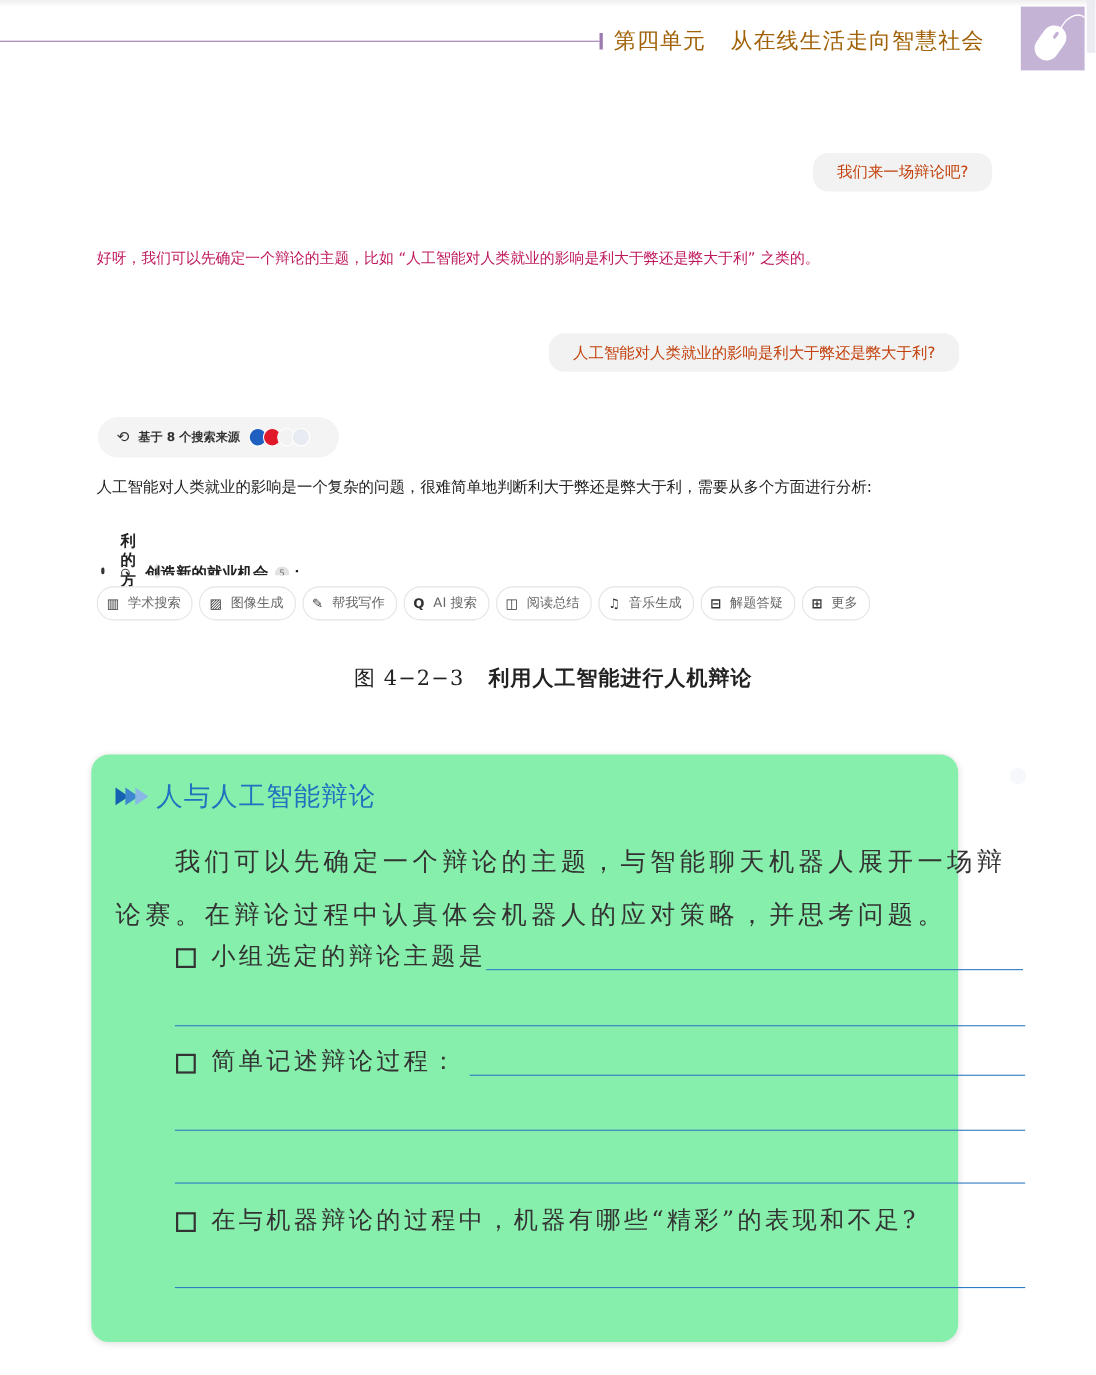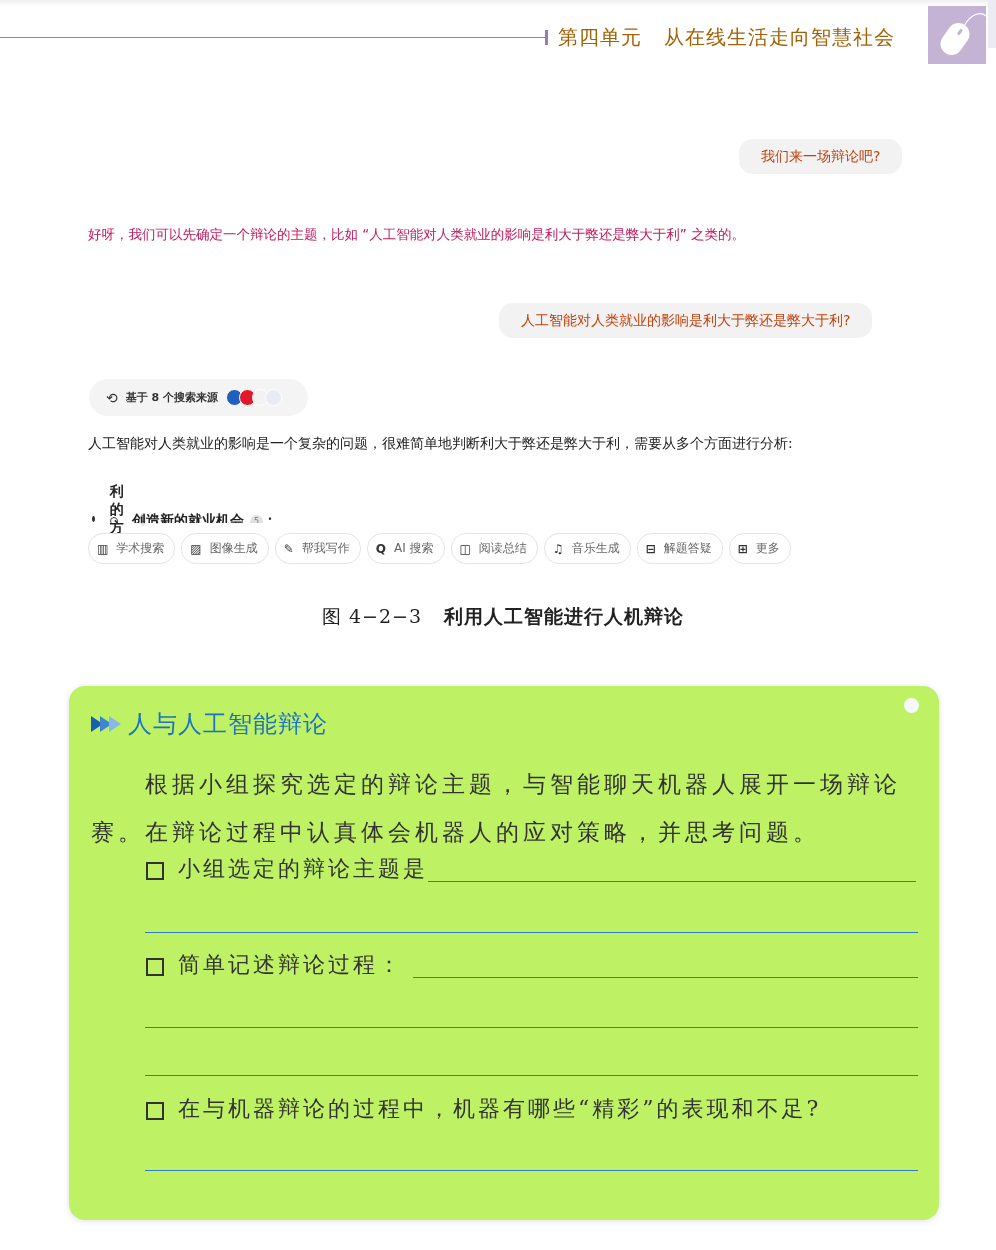--- a/index.html
+++ b/index.html
@@ -33,21 +33,21 @@
   .sub-row { font-size:14px; font-weight:bold; display:flex; align-items:center; margin-top:2px; }
   .sub-row .circ { width:6px; height:6px; border-radius:50%; border:1px solid #444; margin-right:14px; }
 
   .tools { position:absolute; left:88px; top:533px; display:flex; gap:6px; }
   .tool { height:29px; border:1px solid #e4e4e4; border-radius:15px; display:flex; align-items:center; padding:0 10px 0 8px; font-size:12px; color:#666; background:#fff; white-space:nowrap; }
   .tool .ticon { font-size:12px; color:#333; margin-right:8px; font-weight:bold; }
 
   .caption { position:absolute; left:0; width:1006px; top:604px; text-align:center; font-family:"DejaVu Serif", serif; font-size:19px; color:#222; font-weight:bold; letter-spacing:1px; }
   .caption .num { font-weight:normal; margin-right:22px; }
 
-  .card { position:absolute; left:69px; top:686px; width:870px; height:534px; background:#bef264; border-radius:16px; box-shadow:0 1px 6px rgba(0,0,0,0.12); }
+  .card { position:absolute; left:83px; top:686px; width:788px; height:534px; background:#86efac; border-radius:16px; box-shadow:0 1px 6px rgba(0,0,0,0.12); }
   .card-hole { position:absolute; left:835px; top:12px; width:15px; height:15px; border-radius:50%; background:#f6f8fc; }
   .card-title { position:absolute; left:22px; top:22px; display:flex; align-items:center; }
   .card-title .arrows { display:flex; margin-right:10px; }
   .card-title .tri { width:0; height:0; border-top:8px solid transparent; border-bottom:8px solid transparent; margin-right:-3px; }
   .card-title .title-text { font-family:"DejaVu Serif", serif; font-size:24px; color:#1e72bf; letter-spacing:1px; }
   .card-body { position:absolute; left:22px; top:74px; width:830px; font-family:"DejaVu Serif", serif; font-size:23px; line-height:48px; color:#333; letter-spacing:4px; text-indent:54px; }
 
   .task { position:absolute; left:77px; display:flex; align-items:flex-end; font-family:"DejaVu Serif", serif; font-size:22px; color:#333; letter-spacing:3px; }
   .checkbox { width:18px; height:18px; border:2px solid #333; box-sizing:border-box; margin-right:14px; margin-bottom:4px; flex-shrink:0; }
   .fill { border-bottom:1.5px solid #2f7cc4; height:0; margin-bottom:2px; flex:1; }
@@ -152,21 +152,21 @@
 <div class="card">
   <div class="card-hole"></div>
   <div class="card-title">
     <span class="arrows">
       <span class="tri" style="border-left:12px solid #1560b0;"></span>
       <span class="tri" style="border-left:12px solid #3f86d0;"></span>
       <span class="tri" style="border-left:12px solid #8ab8e6;"></span>
     </span>
     <span class="title-text">人与人工智能辩论</span>
   </div>
-  <div class="card-body">根据小组探究选定的辩论主题，与智能聊天机器人展开一场辩论赛。在辩论过程中认真体会机器人的应对策略，并思考问题。</div>
+  <div class="card-body">我们可以先确定一个辩论的主题，与智能聊天机器人展开一场辩论赛。在辩论过程中认真体会机器人的应对策略，并思考问题。</div>
 
   <div class="task" style="top:168px; width:770px;">
     <span class="checkbox"></span>
     <span>小组选定的辩论主题是</span>
     <span class="fill"></span>
   </div>
   <div class="line" style="top:246px;"></div>
 
   <div class="task" style="top:264px; width:772px;">
     <span class="checkbox"></span>

